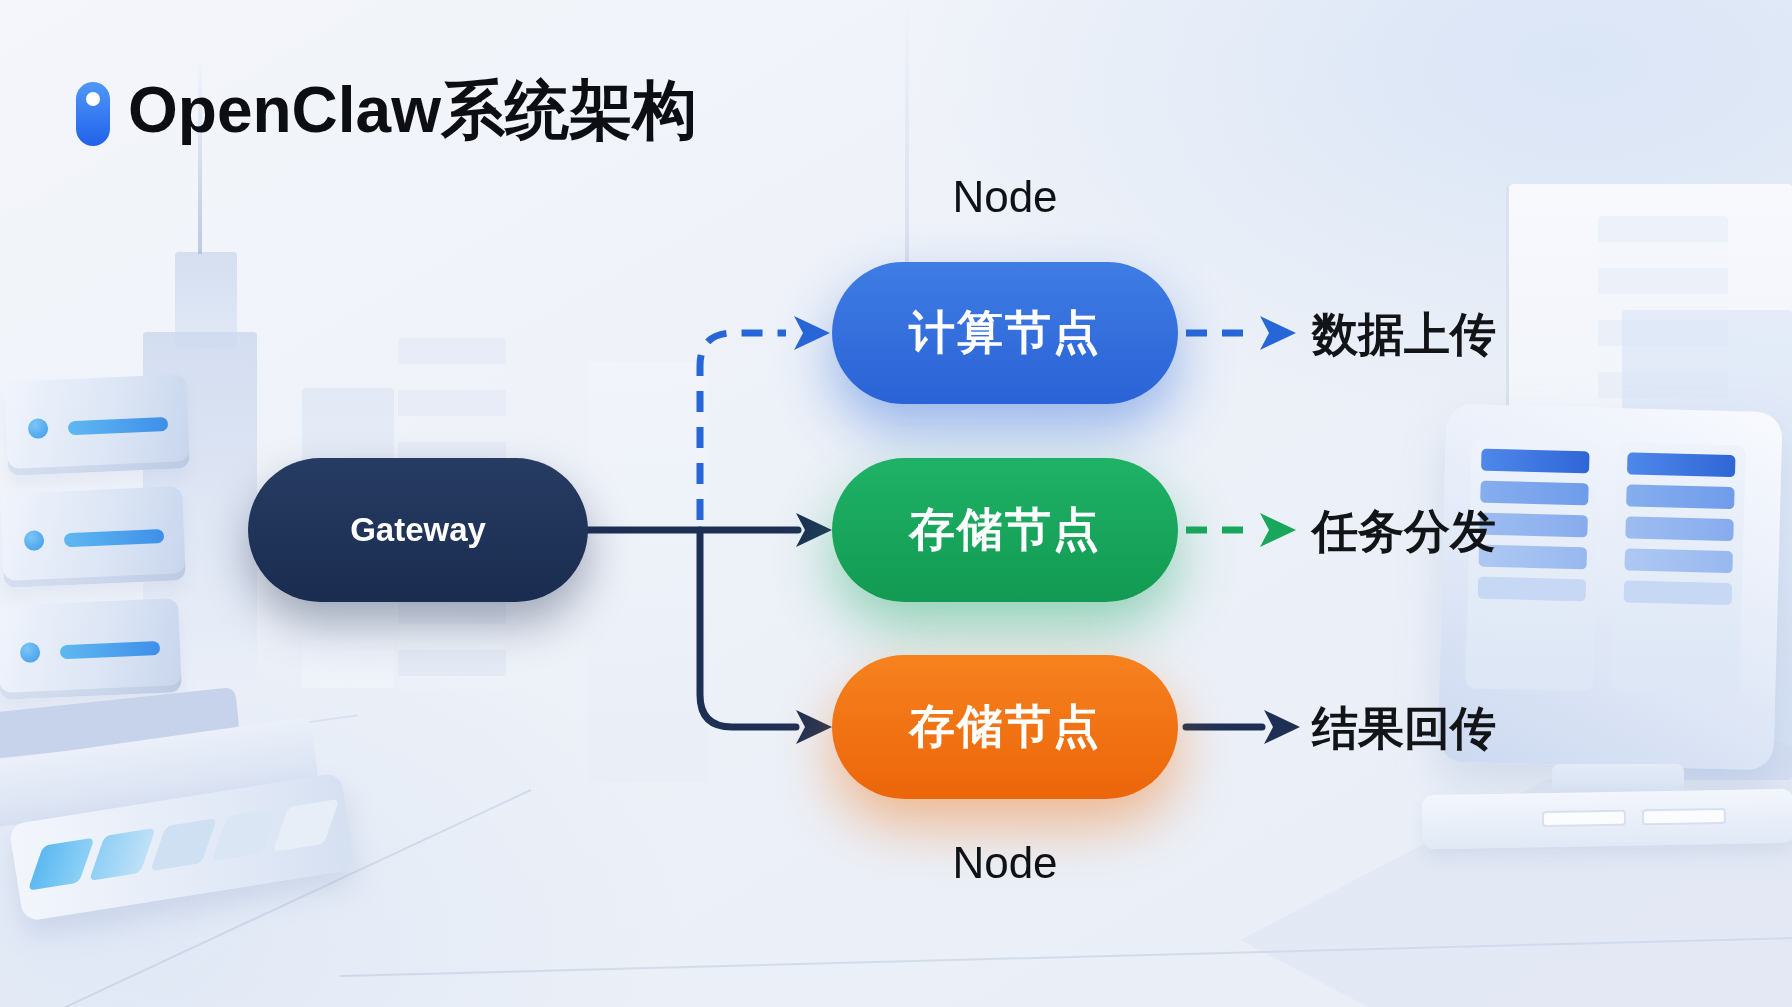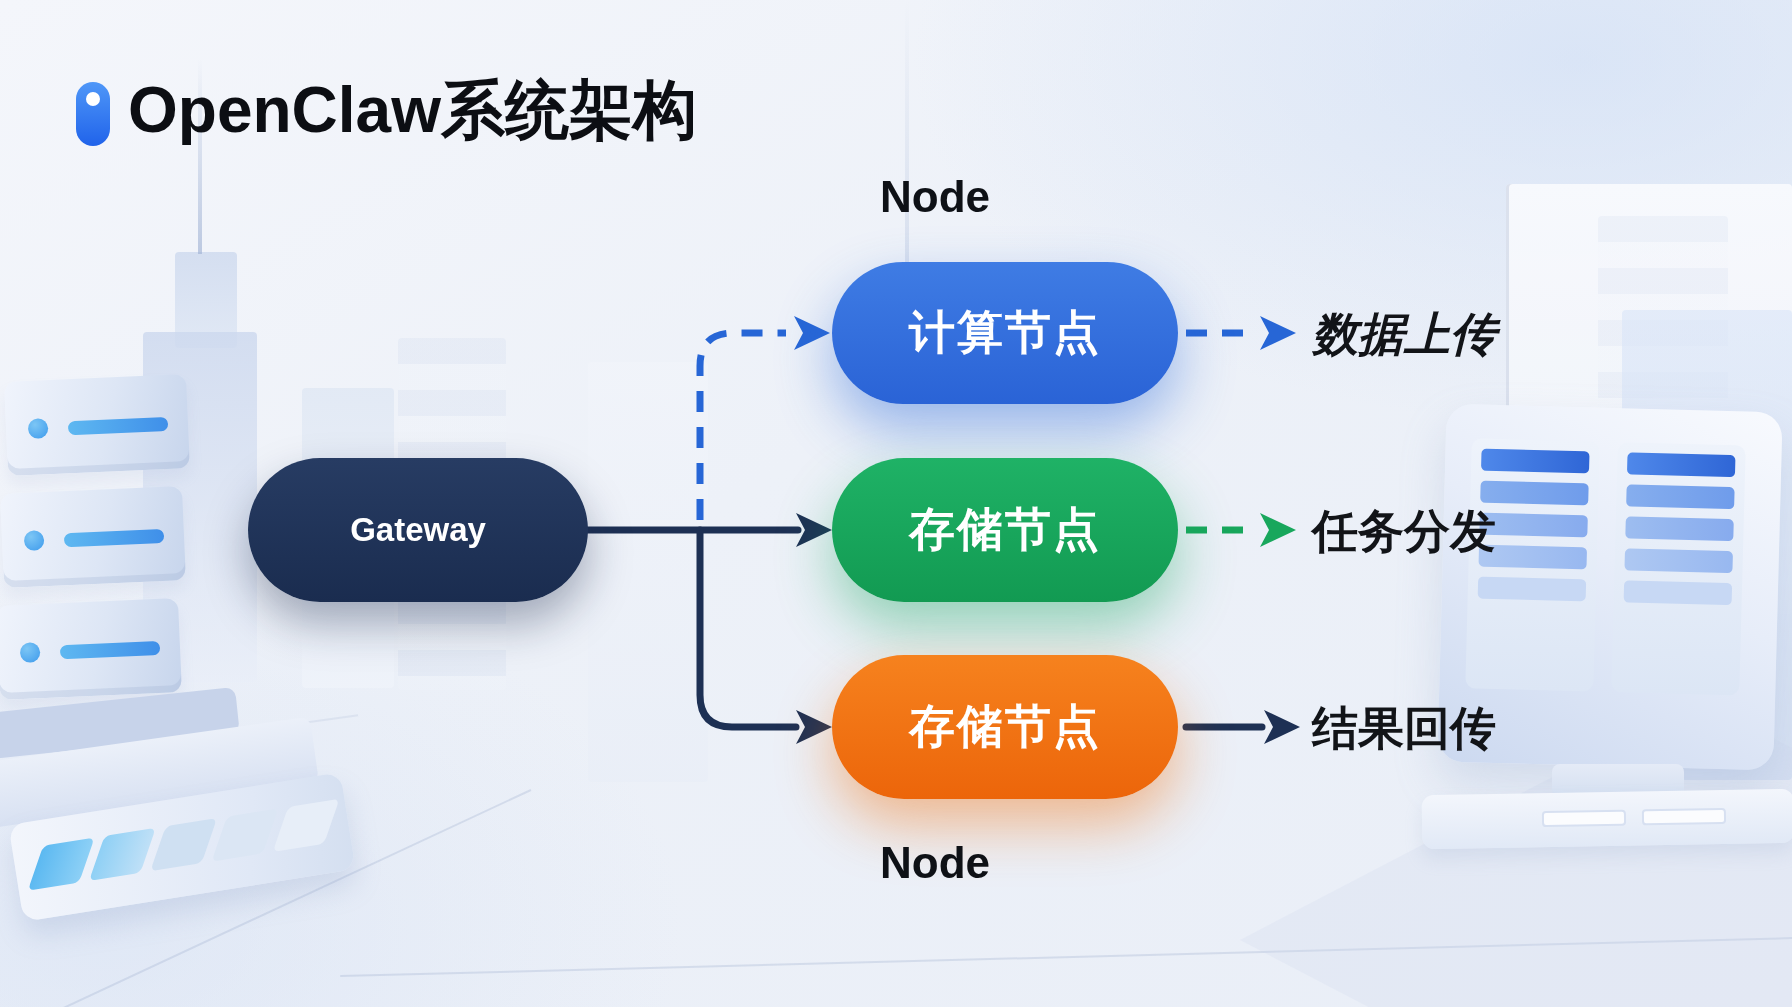--- a/index.html
+++ b/index.html
@@ -73,22 +73,22 @@
   .pill-compute{left:832px;top:262px;width:346px;height:142px;border-radius:71px;
     background:linear-gradient(180deg,#3f7ce4 0%,#2a63d6 100%);font-size:46px;
     box-shadow:0 26px 56px rgba(46,108,217,.45);}
   .pill-storage{left:832px;top:458px;width:346px;height:144px;border-radius:72px;
     background:linear-gradient(180deg,#1fb266 0%,#129a52 100%);font-size:46px;
     box-shadow:0 26px 56px rgba(23,168,92,.42);}
   .pill-comms{left:832px;top:655px;width:346px;height:144px;border-radius:72px;
     background:linear-gradient(180deg,#f6821e 0%,#ec650a 100%);font-size:46px;
     box-shadow:0 26px 56px rgba(241,115,17,.45);}
 
-  .group-label{position:absolute;left:880px;width:250px;
-    font-size:44px;font-weight:700;color:#0e1116;}
+  .group-label{position:absolute;left:880px;width:250px;text-align:center;
+    font-size:44px;font-weight:400;color:#0e1116;}
   .outcome{position:absolute;left:1312px;width:320px;font-size:46px;font-weight:700;color:#121418;
     line-height:58px;}
 
   .header{position:absolute;left:76px;top:62px;display:flex;align-items:center;}
   .hdr-icon{position:absolute;left:0;top:20px;width:34px;height:64px;border-radius:17px;
     background:linear-gradient(180deg,#4f97f8,#2063ea);}
   .hdr-icon::after{content:"";position:absolute;left:10px;top:10px;width:14px;height:14px;
     border-radius:50%;background:#fff;}
   .title{position:absolute;left:52px;top:0;width:900px;font-size:64px;font-weight:700;
     color:#0c0e13;line-height:96px;white-space:nowrap;}
@@ -202,16 +202,16 @@
   </div>
   <div class="pill pill-storage">
     <span>存储节点</span>
   </div>
   <div class="pill pill-comms">
     <span>存储节点</span>
   </div>
 
   <div class="group-label" style="top:838px;">Node</div>
 
-  <div class="outcome" style="top:305px;font-style:italic;">数据上传</div>
+  <div class="outcome" style="top:305px;">数据上传</div>
   <div class="outcome" style="top:502px;">任务分发</div>
   <div class="outcome" style="top:699px;">结果回传</div>
 </div>
 
 </body></html>

